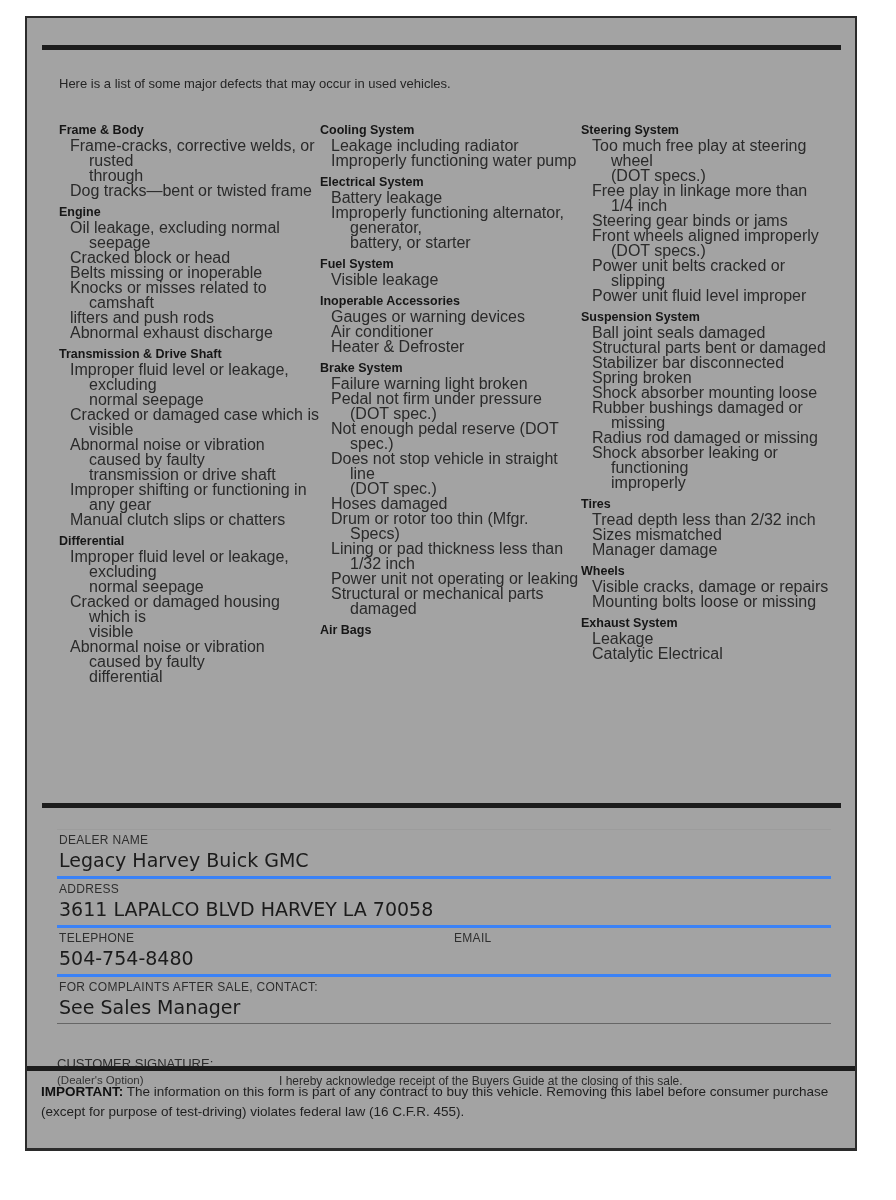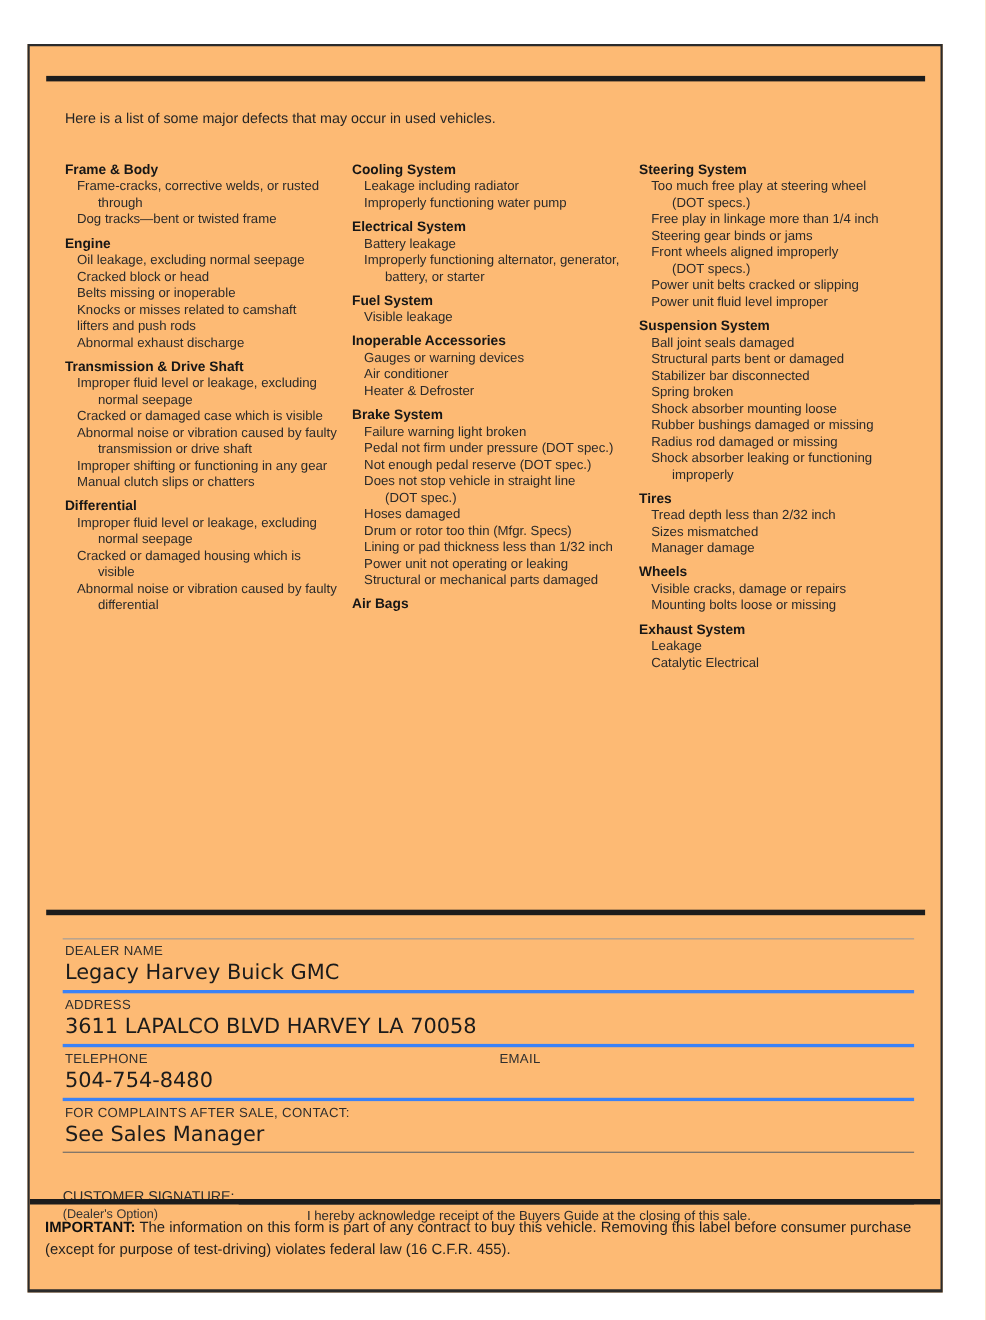--- a/index.html
+++ b/index.html
@@ -4,25 +4,25 @@
 <style>
   html,body { margin:0; padding:0; }
   body {
     width:896px; height:1200px; position:relative;
     background:#ffffff;
     font-family:"Liberation Sans", sans-serif;
     color:#222;
     -webkit-font-smoothing:antialiased;
   }
   .page {
-    position:absolute; left:25px; top:40px;
+    position:absolute; left:25px; top:16px;
     width:828px; height:1130px;
     border:2px solid #2b2b2b;
     border-bottom-width:3px;
-    background:#fdba74;
+    background:#a3a3a3;
     overflow:hidden;
   }
   .rule {
     height:5px; background:#1c1c1c;
     margin-left:15px; margin-right:14px;
   }
   .rule-top { margin-top:27px; }
   .intro {
     margin:26px 20px 0 32px;
     font-size:13px; line-height:16px; color:#252525;
@@ -32,21 +32,21 @@
     height:680px; align-items:flex-start;
   }
   .col { width:261px; flex:0 0 261px; }
   .col:last-child { flex:0 0 250px; width:250px; }
   .section { margin-top:7px; }
   .section:first-child { margin-top:0; }
   .sec-heading {
     font-weight:bold; font-size:12.5px; line-height:15px; color:#161616;
   }
   .item {
-    font-size:12px; line-height:15px; color:#2a2a2a;
+    font-size:16px; line-height:15px; color:#2a2a2a;
     padding-left:30px; text-indent:-19px;
     white-space:pre-line;
   }
   
   .dealer { margin:21px 24px 0 30px; }
   .frow { border-top:3px solid #3b82f6; padding:3px 0 4px 2px; }
   .frow.first { border-top:1px solid #9c9c9c; }
   .frow.last-line { border-bottom:1px solid #666; }
   .flabel {
     font-size:12px; letter-spacing:0.3px; color:#2e2e2e; line-height:14px;

